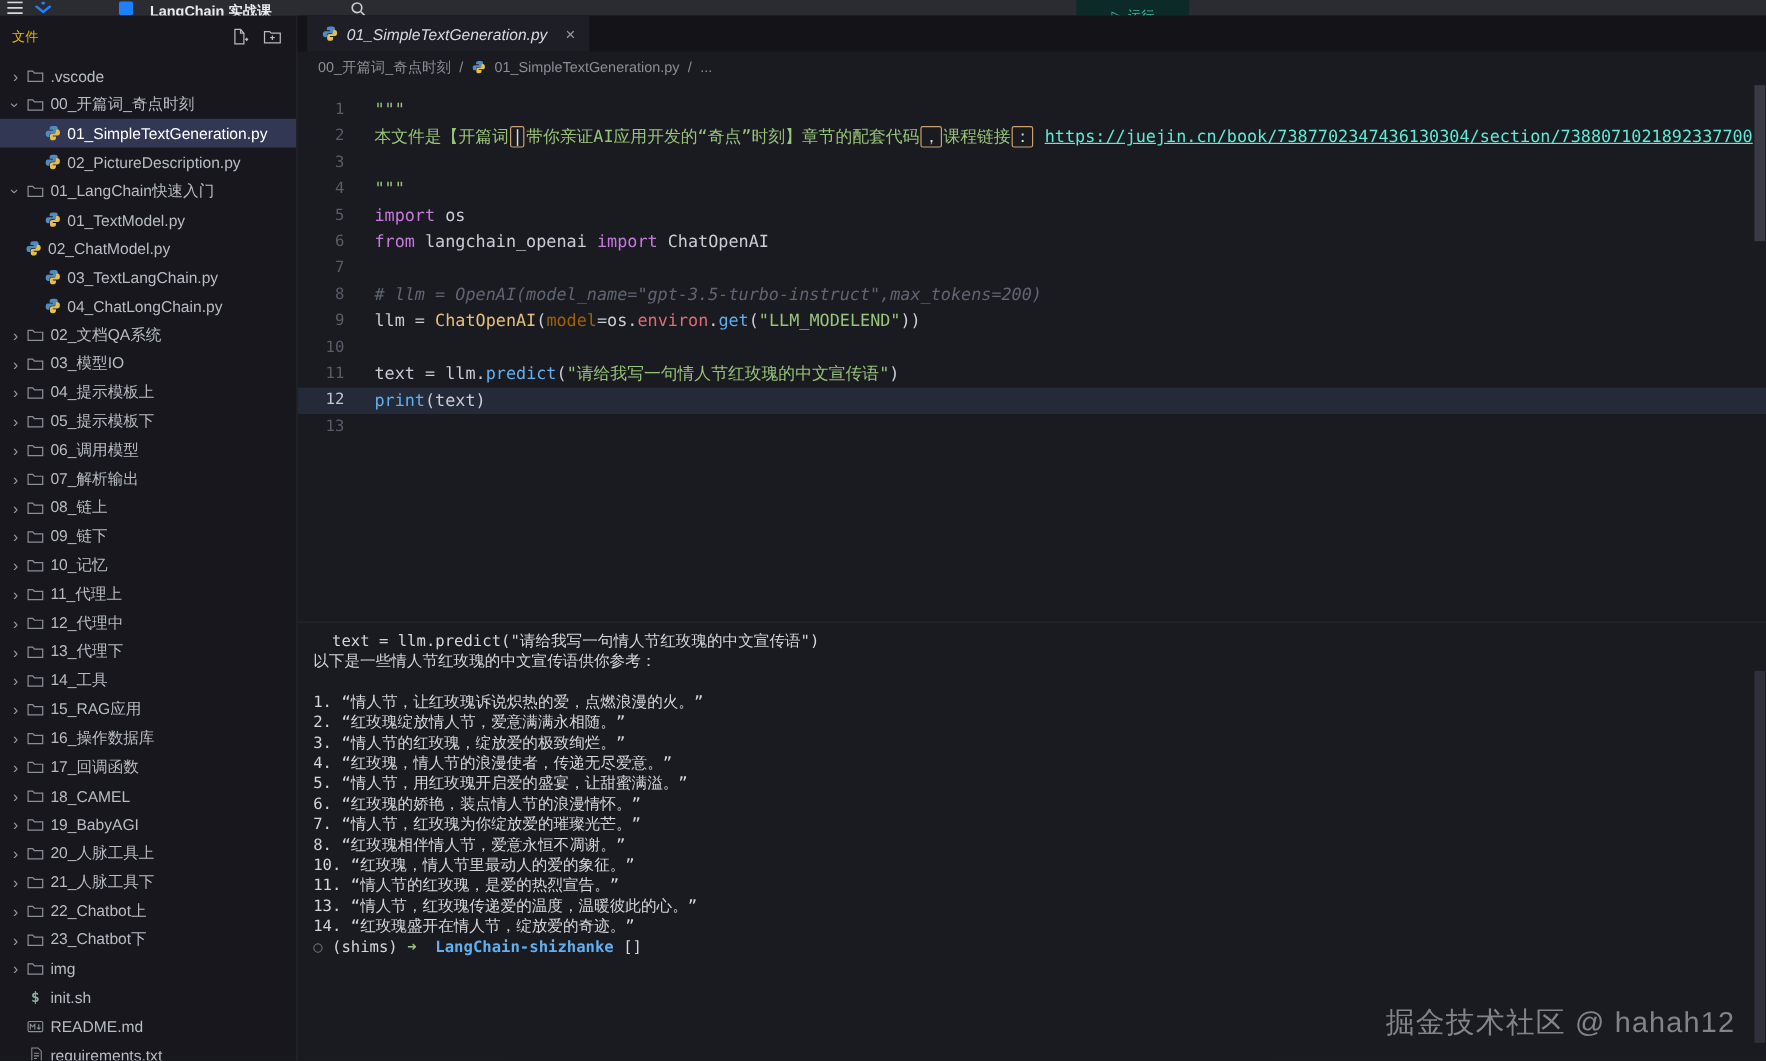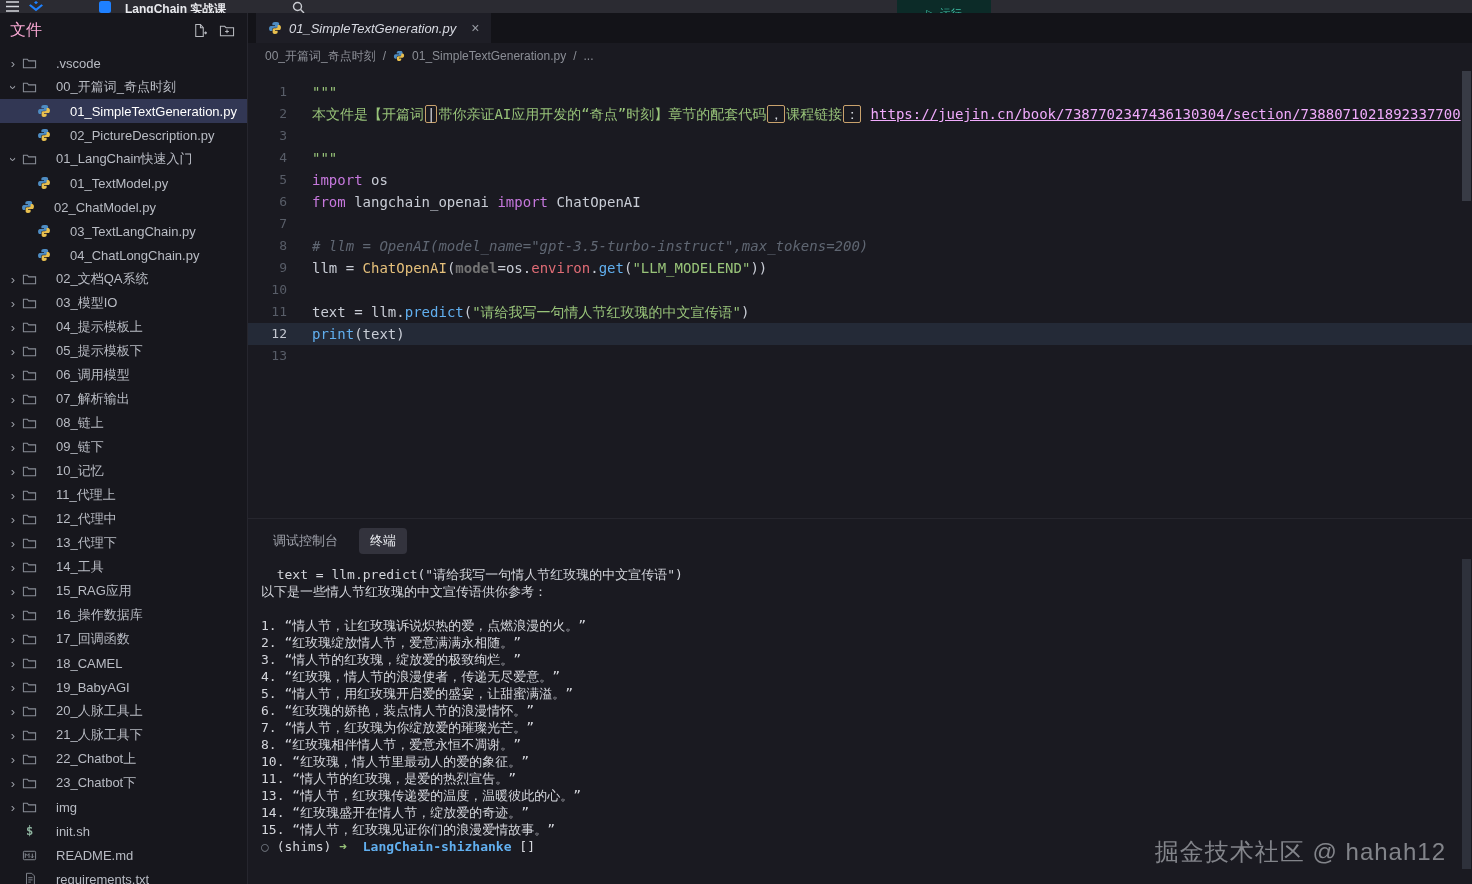--- a/index.html
+++ b/index.html
@@ -24,29 +24,29 @@
     display:flex; align-items:center; justify-content:center; gap:5px;
     border-radius:0 0 4px 4px;
   }
   
   .app{ display:flex; height:871px; }
   .sidebar{
     width:248px; flex:none; background:#17171d; border-right:1px solid #26262e;
     display:flex; flex-direction:column; overflow:hidden;
   }
   .sidebar-header{ height:34px; display:flex; align-items:center; padding:0 12px 0 10px; }
-  .sidebar-title{ font-size:16px; color:#f9a8d4; flex:1; }
+  .sidebar-title{ font-size:11px; color:#eab308; flex:1; }
   .sidebar-actions{ display:flex; gap:12px; align-items:center; }
   .tree{ flex:1; overflow:hidden; padding-top:4px; }
   .tree-row{ height:24px; display:flex; align-items:center; font-size:13px; color:#b9bcc4; white-space:nowrap; cursor:pointer; }
   .tree-row.selected{ background:#323754; color:#ffffff; }
   .chev{ width:14px; flex:none; color:#9a9da5; font-size:13px; text-align:center; display:inline-block; }
   .chev.exp{ transform:rotate(90deg); }
   .tree-ic{ width:19px; flex:none; display:flex; justify-content:center; align-items:center; }
-  .tree-label{ margin-left:17px; }
+  .tree-label{ margin-left:3px; }
   .ic-sh{ color:#8fb5a0; font-family:"DejaVu Sans Mono",monospace; font-size:12px; font-weight:bold; }
   
   .editor-col{ flex:1; min-width:0; display:flex; flex-direction:column; position:relative; }
   .tabbar{ height:30px; background:#131318; display:flex; align-items:stretch; padding-left:8px; flex:none; }
   .tab{
     display:flex; align-items:center; gap:7px; padding:0 12px;
     background:#1e1e26; font-size:13px; color:#d8dae2; font-style:italic;
   }
   .tab .close{ font-style:normal; color:#9a9da5; margin-left:8px; font-size:14px; cursor:pointer; }
   .breadcrumb{
@@ -57,26 +57,26 @@
     flex:1; position:relative; overflow:hidden; padding-top:12px;
     font-family:"DejaVu Sans Mono", monospace; font-size:14px;
   }
   .code-line{ display:flex; height:22px; line-height:22px; }
   .code-line.current{ background:#242a37; }
   .gutter{ width:64px; flex:none; text-align:right; padding-right:25px; color:#585d68; font-size:13px; }
   .code-line.current .gutter{ color:#c3c7d0; }
   .code-content{ white-space:pre; }
   .tok-plain{ color:#c9cdd6; }
   .tok-str{ color:#98c379; }
-  .tok-link{ color:#f0abfc; text-decoration:underline;text-align:center; }
+  .tok-link{ color:#5eead4; text-decoration:underline;text-align:center; }
   .tok-kw{ color:#c678dd; }
   .tok-com{ color:#5f6672; font-style:italic; }
   .tok-fn{ color:#61afef; }
   .tok-cls{ color:#e5c07b; }
-  .tok-param{ color:#737373;font-weight:bold; }
+  .tok-param{ color:#a16207; }
   .tok-prop{ color:#e06c75; }
   .tok-boxed{ color:#d7dae0; border:1px solid #c9a26d; border-radius:2px; padding:0 1px; margin:0 1px; }
   .code-scrollthumb{ position:absolute; right:1px; top:2px; width:9px; height:130px; background:#383b45; }
   
   .panel{ height:366px; flex:none; border-top:1px solid #26262e; display:flex; flex-direction:column; position:relative; }
   .panel-tabs{ display:flex; gap:10px; align-items:center; padding:9px 0 5px 14px; flex:none; }
   .panel-tab{ font-size:13px; color:#9fa2ab; padding:4px 11px; border-radius:4px; cursor:pointer; }
   .panel-tab.active{ background:#33333d; color:#eceef2; }
   .terminal{ flex:1; overflow:hidden; padding:7px 0 0 13px; font-family:"DejaVu Sans Mono",monospace; font-size:13px; }
   .term-line{ height:17px; line-height:17px; white-space:pre; }
@@ -533,41 +533,36 @@
           </div>
           <div class="code-line">
             <span class="gutter">13</span>
             <span class="code-content"></span>
           </div>
         </div>
       <div class="code-scrollthumb"></div>
     </div>
 
     <div class="panel">
-      <div class="panel-tabs">
-          <div class="panel-tab">调试控制台</div>
-          <div class="panel-tab active">终端</div>
-        </div>
       <div class="terminal">
           <div class="term-line"><span class="tt-t">  text = llm.predict("请给我写一句情人节红玫瑰的中文宣传语")</span></div>
           <div class="term-line"><span class="tt-t">以下是一些情人节红玫瑰的中文宣传语供你参考：</span></div>
           <div class="term-line"><span class="tt-t"> </span></div>
           <div class="term-line"><span class="tt-t">1. “情人节，让红玫瑰诉说炽热的爱，点燃浪漫的火。”</span></div>
           <div class="term-line"><span class="tt-t">2. “红玫瑰绽放情人节，爱意满满永相随。”</span></div>
           <div class="term-line"><span class="tt-t">3. “情人节的红玫瑰，绽放爱的极致绚烂。”</span></div>
           <div class="term-line"><span class="tt-t">4. “红玫瑰，情人节的浪漫使者，传递无尽爱意。”</span></div>
           <div class="term-line"><span class="tt-t">5. “情人节，用红玫瑰开启爱的盛宴，让甜蜜满溢。”</span></div>
           <div class="term-line"><span class="tt-t">6. “红玫瑰的娇艳，装点情人节的浪漫情怀。”</span></div>
           <div class="term-line"><span class="tt-t">7. “情人节，红玫瑰为你绽放爱的璀璨光芒。”</span></div>
           <div class="term-line"><span class="tt-t">8. “红玫瑰相伴情人节，爱意永恒不凋谢。”</span></div>
           <div class="term-line"><span class="tt-t">10. “红玫瑰，情人节里最动人的爱的象征。”</span></div>
           <div class="term-line"><span class="tt-t">11. “情人节的红玫瑰，是爱的热烈宣告。”</span></div>
           <div class="term-line"><span class="tt-t">13. “情人节，红玫瑰传递爱的温度，温暖彼此的心。”</span></div>
           <div class="term-line"><span class="tt-t">14. “红玫瑰盛开在情人节，绽放爱的奇迹。”</span></div>
-          <div class="term-line"><span class="tt-t">15. “情人节，红玫瑰见证你们的浪漫爱情故事。”</span></div>
           <div class="term-line"><span class="tt-decor">○ </span><span class="tt-t">(shims) </span><span class="tt-green">➜</span><span class="tt-t">  </span><span class="tt-cyan">LangChain-shizhanke</span><span class="tt-t"> []</span></div>
         </div>
       <div class="panel-scrollthumb"></div>
     </div>
 
   </div>
 </div>
 
 <div class="watermark">掘金技术社区 @ hahah12</div>
 

